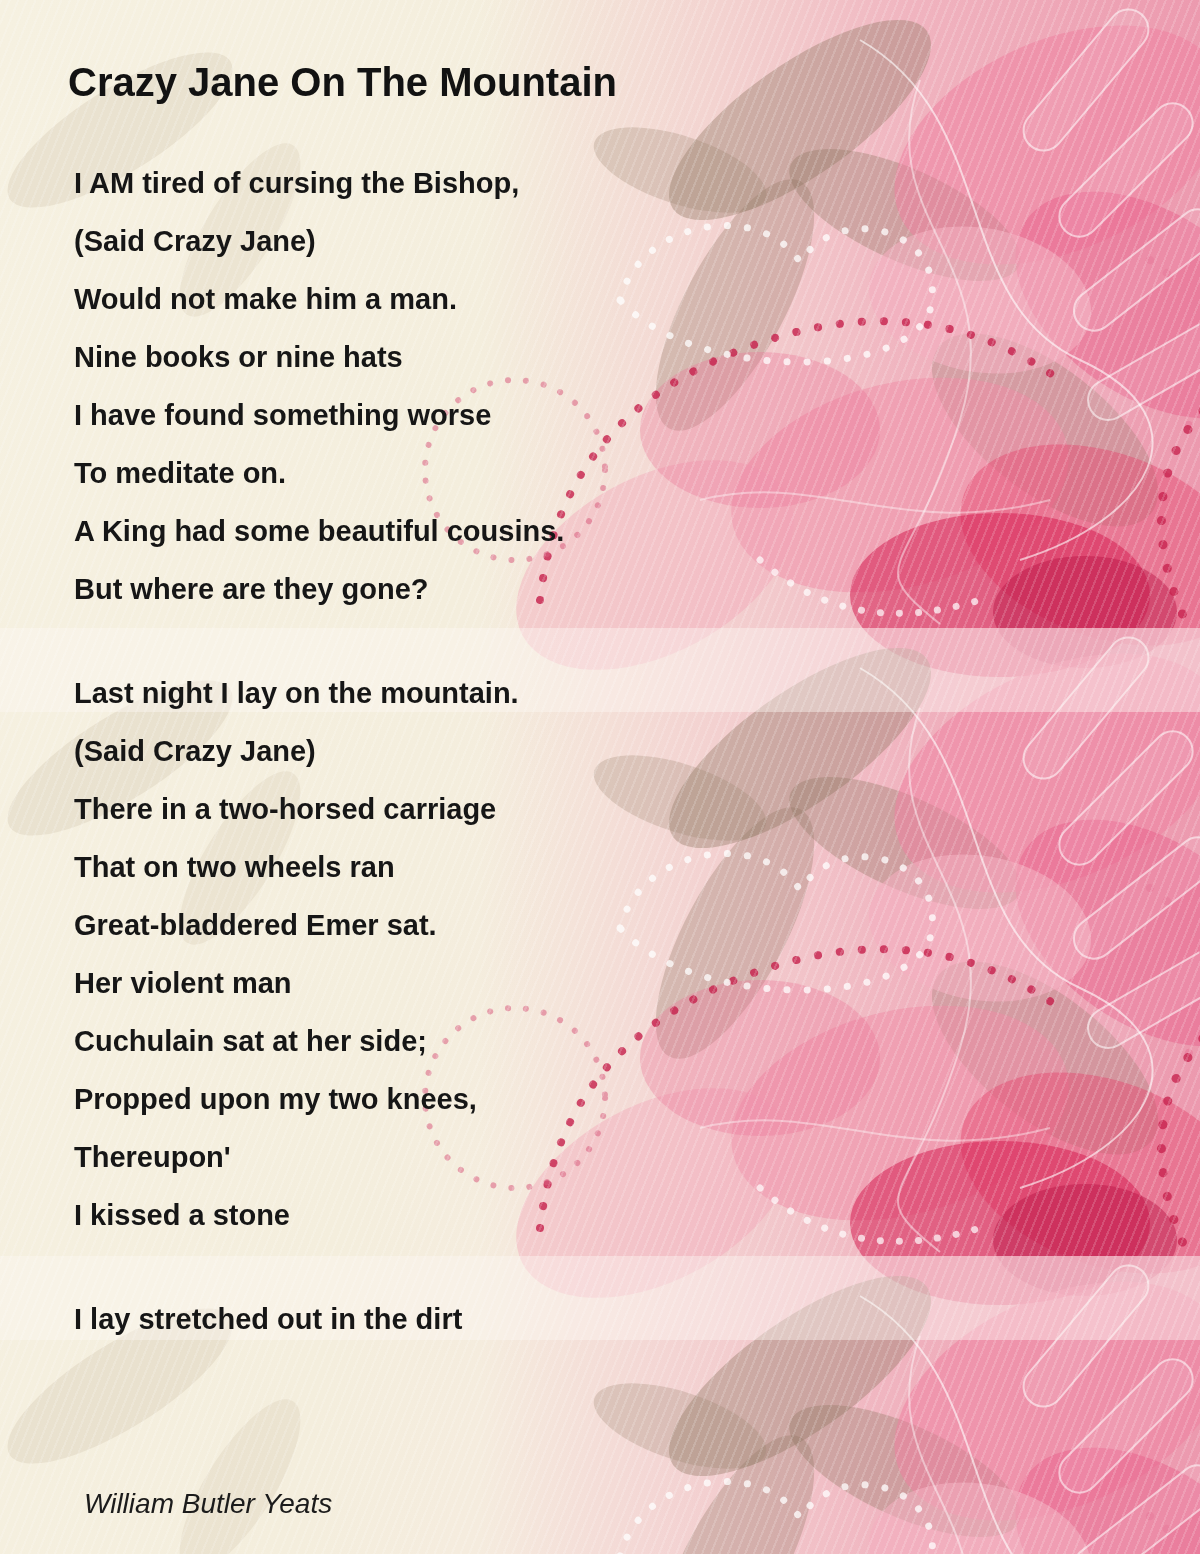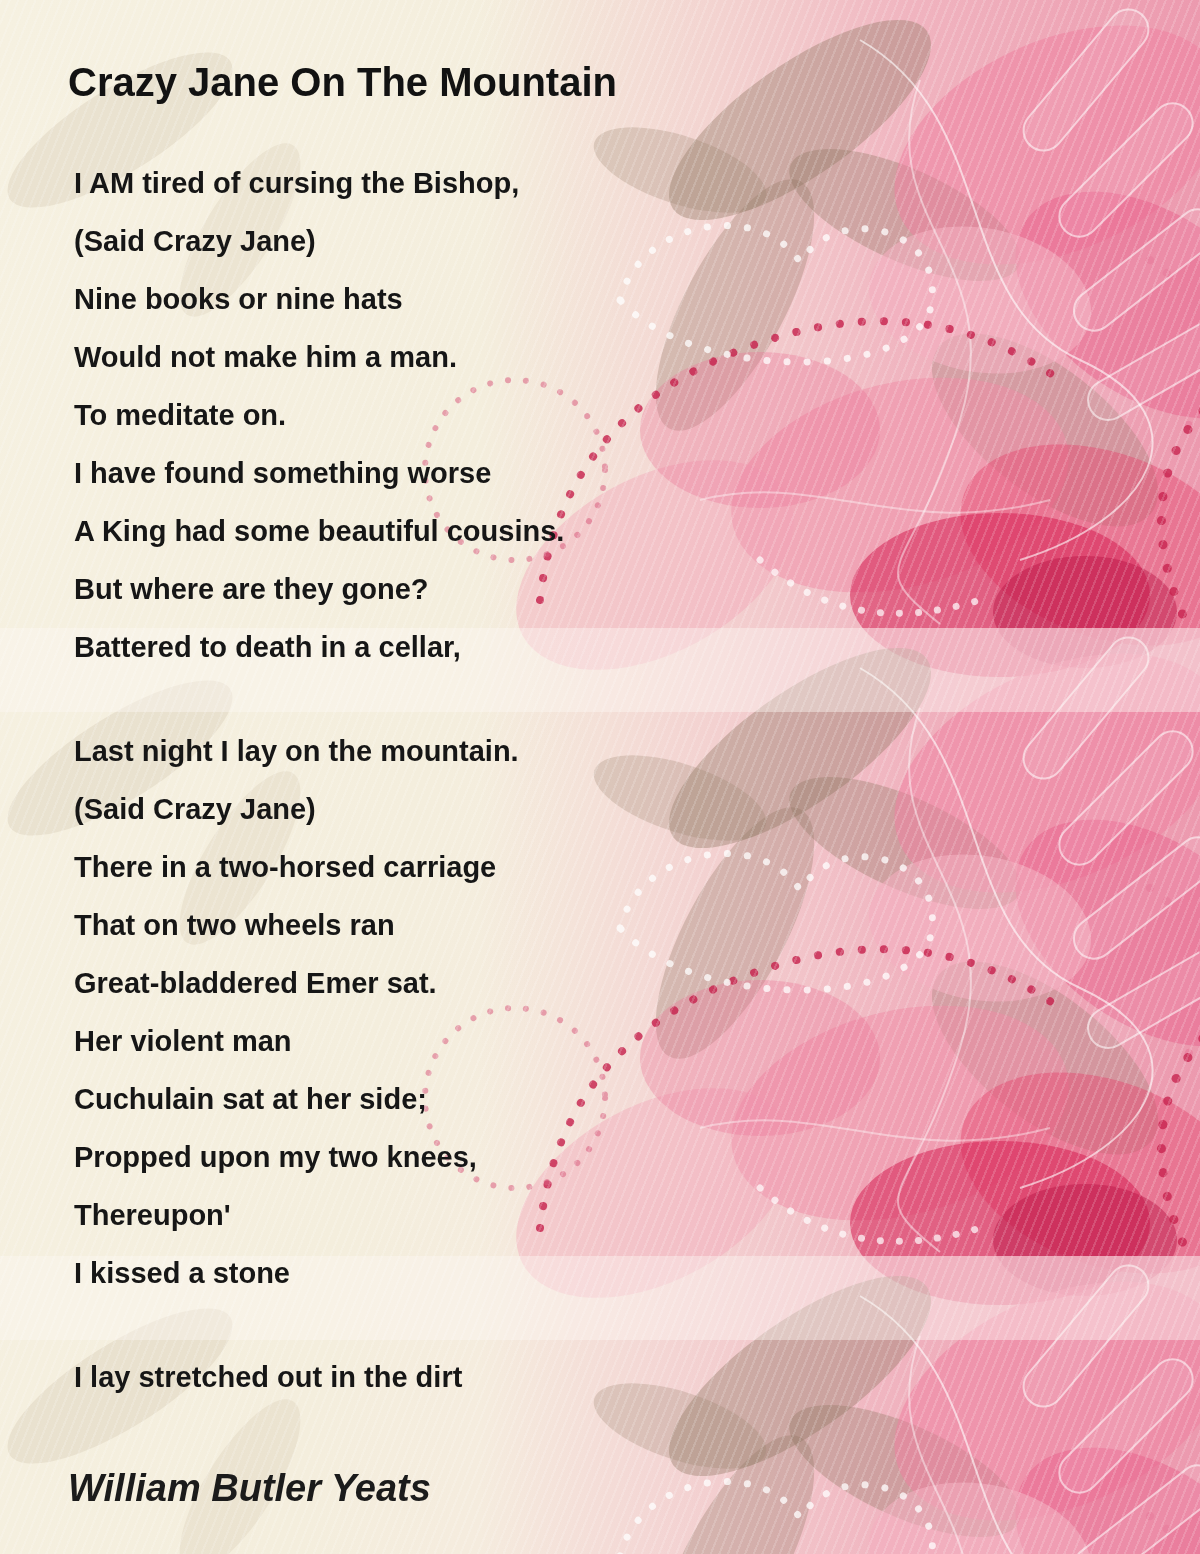--- a/index.html
+++ b/index.html
@@ -29,23 +29,23 @@
     color:#121212;letter-spacing:0px;
   }
   .poem-body{position:absolute;left:68px;top:151px;}
   .stanza{margin:0;}
   .stanza + .stanza{margin-top:52px;}
   .poem-line{
     margin:6px;font-size:29px;line-height:52px;font-weight:bold;
     color:#161616;white-space:nowrap;
   }
   .poem-author{
-    position:absolute;left:68px;top:1462px;margin:0;
-    font-size:38px;line-height:52px;
-    font-style:italic;font-weight:bold;color:#1b1b1b;
+    position:absolute;left:68px;top:1462px;margin:16px;
+    font-size:28px;line-height:52px;
+    font-style:italic;font-weight:normal;color:#1b1b1b;
   }
 </style>
 </head>
 <body>
 
 <div class="page">
 
   <svg class="bg-art" width="1200" height="1554" viewBox="0 0 1200 1554" aria-hidden="true">
     <defs>
       <linearGradient id="wash" x1="0" y1="0" x2="1" y2="0">
@@ -104,27 +104,26 @@
     <rect x="0" y="1256" width="1200" height="84" fill="#fdf9f2" opacity="0.42"></rect>
   </svg>
 
   <div class="content">
     <h1 class="poem-title">Crazy Jane On The Mountain</h1>
 
     <div class="poem-body">
       <div class="stanza">
         <p class="poem-line">I AM tired of cursing the Bishop,</p>
         <p class="poem-line">(Said Crazy Jane)</p>
+        <p class="poem-line">Would not make him a man.</p>
         <p class="poem-line">Nine books or nine hats</p>
-        <p class="poem-line">Would not make him a man.</p>
+        <p class="poem-line">I have found something worse</p>
         <p class="poem-line">To meditate on.</p>
-        <p class="poem-line">I have found something worse</p>
         <p class="poem-line">A King had some beautiful cousins.</p>
         <p class="poem-line">But where are they gone?</p>
-        <p class="poem-line">Battered to death in a cellar,</p>
       </div>
       <div class="stanza">
         <p class="poem-line">Last night I lay on the mountain.</p>
         <p class="poem-line">(Said Crazy Jane)</p>
         <p class="poem-line">There in a two-horsed carriage</p>
         <p class="poem-line">That on two wheels ran</p>
         <p class="poem-line">Great-bladdered Emer sat.</p>
         <p class="poem-line">Her violent man</p>
         <p class="poem-line">Cuchulain sat at her side;</p>
         <p class="poem-line">Propped upon my two knees,</p>

